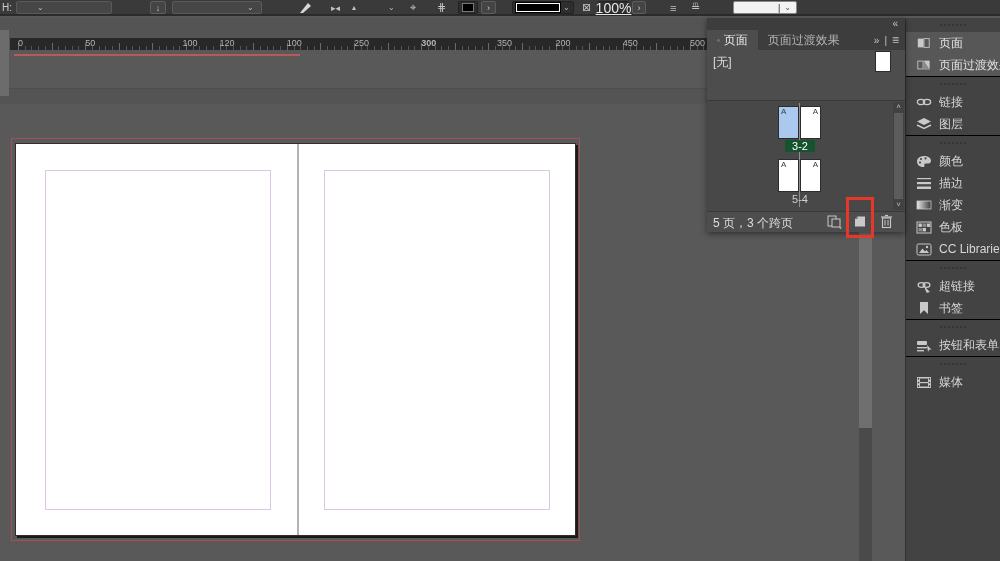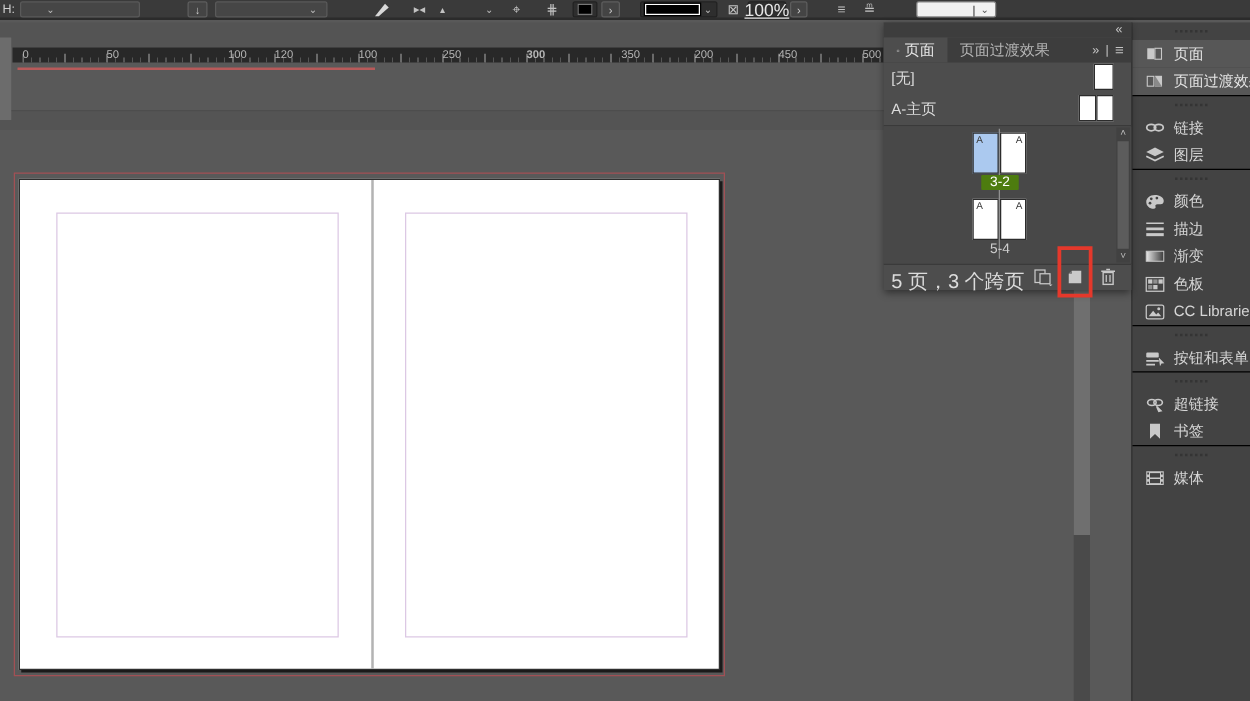--- a/index.html
+++ b/index.html
@@ -59,26 +59,26 @@
   .pp-mrow { position:absolute; left:0; width:100%; height:24px; }
   .pp-mlabel { position:absolute; left:6px; top:4px; }
   .thumb-page { position:absolute; background:#fff; border:1px solid #2c2c2c; }
   .pp-divider { position:absolute; left:0; top:82px; width:100%; height:1px; background:#3a3a3a; }
   .pp-spreads { position:absolute; left:0; top:83px; width:100%; height:110px; background:#484848; }
   .pp-spine { position:absolute; left:92px; top:2px; width:1px; height:104px; background:#909090; }
   .sp-page { position:absolute; width:21px; height:33px; background:#fff; border:1px solid #2c2c2c; font-size:8px; color:#3a3a3a; }
   .sp-page .corner-a { position:absolute; top:0px; }
   .sp-page.sel { background:#abc9ef; }
   .sp-label { position:absolute; font-size:11px; color:#cfcfcf; text-align:center; }
-  .sp-label.sel { background:#4d7c0f; color:#fff; padding:0 3px; border-radius:1px; }
+  .sp-label.sel { background:#14532d; color:#fff; padding:0 3px; border-radius:1px; }
   .pp-scroll { position:absolute; right:1px; top:84px; width:11px; height:108px; background:#414141; }
   .pp-scroll .arr { position:absolute; left:0; width:11px; height:10px; color:#bdbdbd; font-size:8px; text-align:center; line-height:10px; }
   .pp-scroll .sthumb { position:absolute; left:1px; top:11px; width:9px; height:86px; background:#5c5c5c; }
   .pp-bottom { position:absolute; left:0; top:193px; width:100%; height:21px; background:#4d4d4d; border-top:1px solid #3a3a3a; }
-  .pp-status { position:absolute; left:6px; top:3px; font-size:16px; color:#dcdcdc; }
+  .pp-status { position:absolute; left:6px; top:3px; font-size:12px; color:#dcdcdc; }
   .pp-btn { position:absolute; top:2px; width:20px; height:17px; display:flex; align-items:center; justify-content:center; }
 
   .annotation-rect { position:absolute; left:846px; top:197px; width:28px; height:41px;
     border:3px solid #e5382b; z-index:9; }
 
   
   .dock { position:absolute; left:905px; top:18px; width:95px; height:543px; background:#434343;
     border-left:1px solid #313131; z-index:4; }
   .dock-group { border-top:1px solid #000000; }
   .dock-group:first-child { border-top:none; }
@@ -184,25 +184,20 @@
     </div>
   <div class="pp-tabicons">
     <span>»</span>
     <span>|</span>
     <span style="font-size:12px;">≡</span>
   </div>
   <div class="pp-masters" id="pp-masters">
       <div class="pp-mrow" style="top: 0px;">
         <span class="pp-mlabel">[无]</span>
         <span class="thumb-page" style="right: 14px; top: 1px; width: 16px; height: 21px;"></span>
-      </div>
-      <div class="pp-mrow" style="top: 25px;">
-        <span class="pp-mlabel">A-主页</span>
-        <span class="thumb-page" style="right: 28px; top: 1px; width: 14px; height: 21px;"></span>
-        <span class="thumb-page" style="right: 14px; top: 1px; width: 14px; height: 21px;"></span>
       </div>
     </div>
   <div class="pp-divider"></div>
   <div class="pp-spreads" id="pp-spreads">
     <div class="pp-spine"></div>
   <div class="sp-page sel" style="left: 71px; top: 5px;">
         <span class="corner-a" style="left: 2px;">A</span>
       </div>
       <div class="sp-page" style="left: 93px; top: 5px;">
         <span class="corner-a" style="right: 2px;">A</span>
@@ -385,56 +380,56 @@
         <i></i>
         <i></i>
         <i></i>
         <i></i>
         <i></i>
         <i></i>
       </div>
       <div class="dock-item">
         <span class="dock-ico">
           <svg width="16" height="13" viewBox="0 0 16 13">
+            <ellipse cx="5.5" cy="5" rx="3.4" ry="2.4" fill="none" stroke="#c9c9c9" stroke-width="1.3"></ellipse>
+            <ellipse cx="10.5" cy="5" rx="3.4" ry="2.4" fill="none" stroke="#c9c9c9" stroke-width="1.3"></ellipse>
+            <polygon points="9,7 14,12 12,12.4 10.8,13 9,9" fill="#c9c9c9"></polygon>
+          </svg>
+        </span>
+        <span>超链接</span>
+      </div>
+      <div class="dock-item">
+        <span class="dock-ico">
+          <svg width="12" height="14" viewBox="0 0 12 14">
+            <path d="M2 1 H10 V13 L6 9.2 L2 13 Z" fill="#c9c9c9"></path>
+          </svg>
+        </span>
+        <span>书签</span>
+      </div>
+    </div>
+    <div class="dock-group">
+      <div class="grip">
+        <i></i>
+        <i></i>
+        <i></i>
+        <i></i>
+        <i></i>
+        <i></i>
+        <i></i>
+      </div>
+      <div class="dock-item">
+        <span class="dock-ico">
+          <svg width="16" height="13" viewBox="0 0 16 13">
             <rect x="1" y="2" width="10" height="4" rx="1" fill="#c9c9c9"></rect>
             <rect x="1" y="8" width="10" height="1.4" fill="#c9c9c9"></rect>
             <rect x="1" y="11" width="7" height="1.4" fill="#c9c9c9"></rect>
             <polygon points="11,6 15.5,10.5 13.2,10.7 12,13 Z" fill="#c9c9c9"></polygon>
           </svg>
         </span>
         <span>按钮和表单</span>
-      </div>
-    </div>
-    <div class="dock-group">
-      <div class="grip">
-        <i></i>
-        <i></i>
-        <i></i>
-        <i></i>
-        <i></i>
-        <i></i>
-        <i></i>
-      </div>
-      <div class="dock-item">
-        <span class="dock-ico">
-          <svg width="16" height="13" viewBox="0 0 16 13">
-            <ellipse cx="5.5" cy="5" rx="3.4" ry="2.4" fill="none" stroke="#c9c9c9" stroke-width="1.3"></ellipse>
-            <ellipse cx="10.5" cy="5" rx="3.4" ry="2.4" fill="none" stroke="#c9c9c9" stroke-width="1.3"></ellipse>
-            <polygon points="9,7 14,12 12,12.4 10.8,13 9,9" fill="#c9c9c9"></polygon>
-          </svg>
-        </span>
-        <span>超链接</span>
-      </div>
-      <div class="dock-item">
-        <span class="dock-ico">
-          <svg width="12" height="14" viewBox="0 0 12 14">
-            <path d="M2 1 H10 V13 L6 9.2 L2 13 Z" fill="#c9c9c9"></path>
-          </svg>
-        </span>
-        <span>书签</span>
       </div>
     </div>
     <div class="dock-group">
       <div class="grip">
         <i></i>
         <i></i>
         <i></i>
         <i></i>
         <i></i>
         <i></i>

